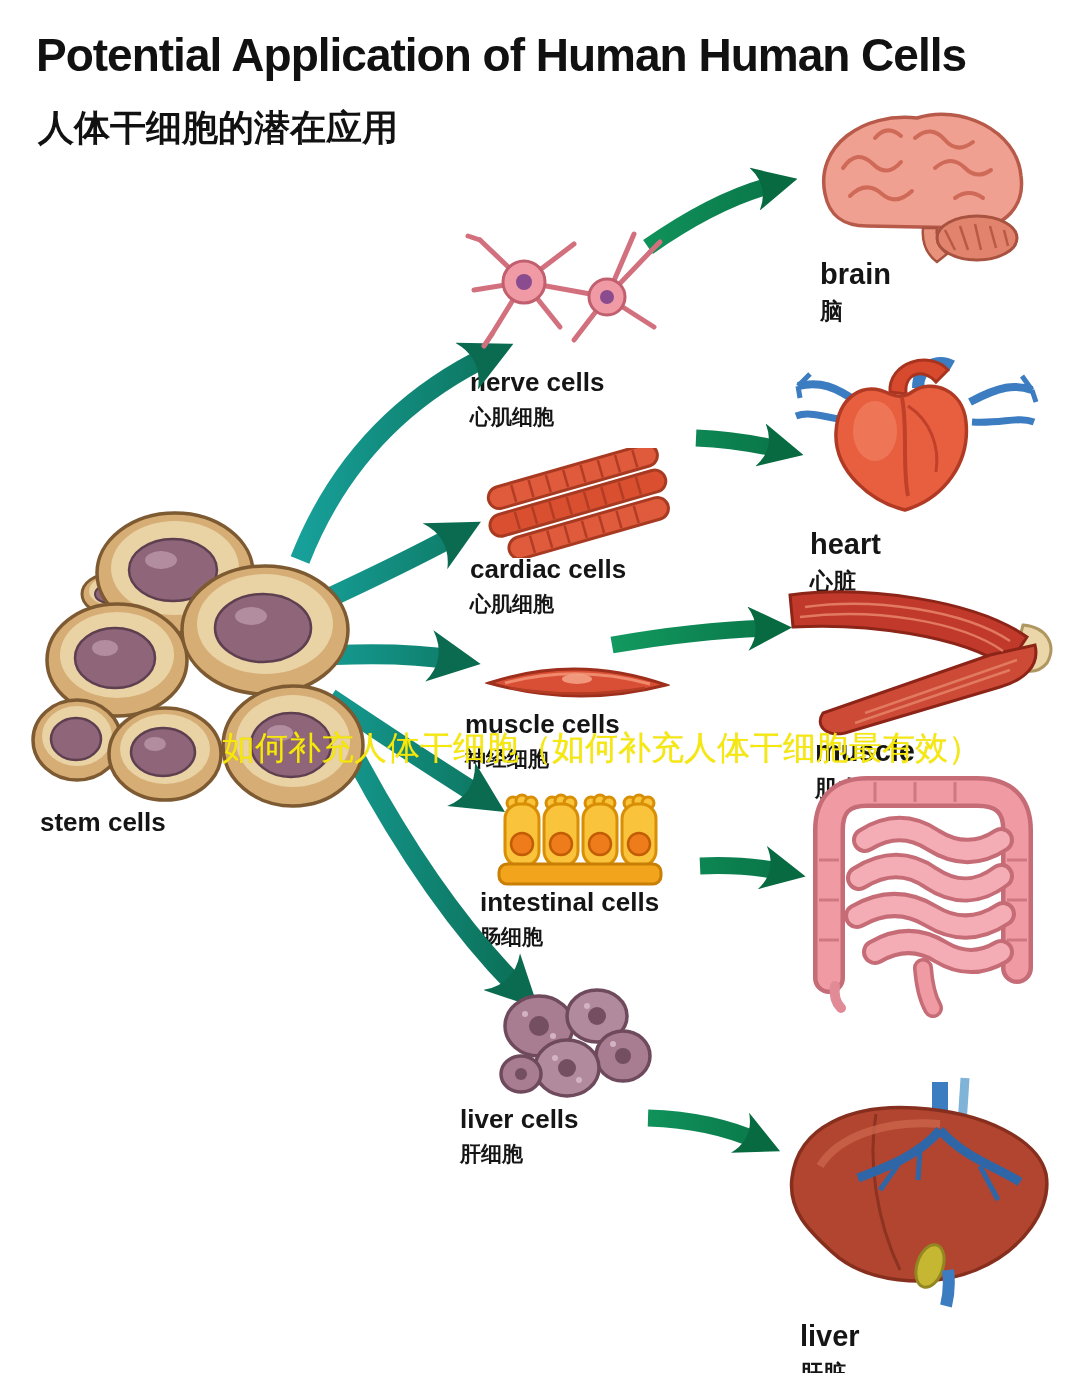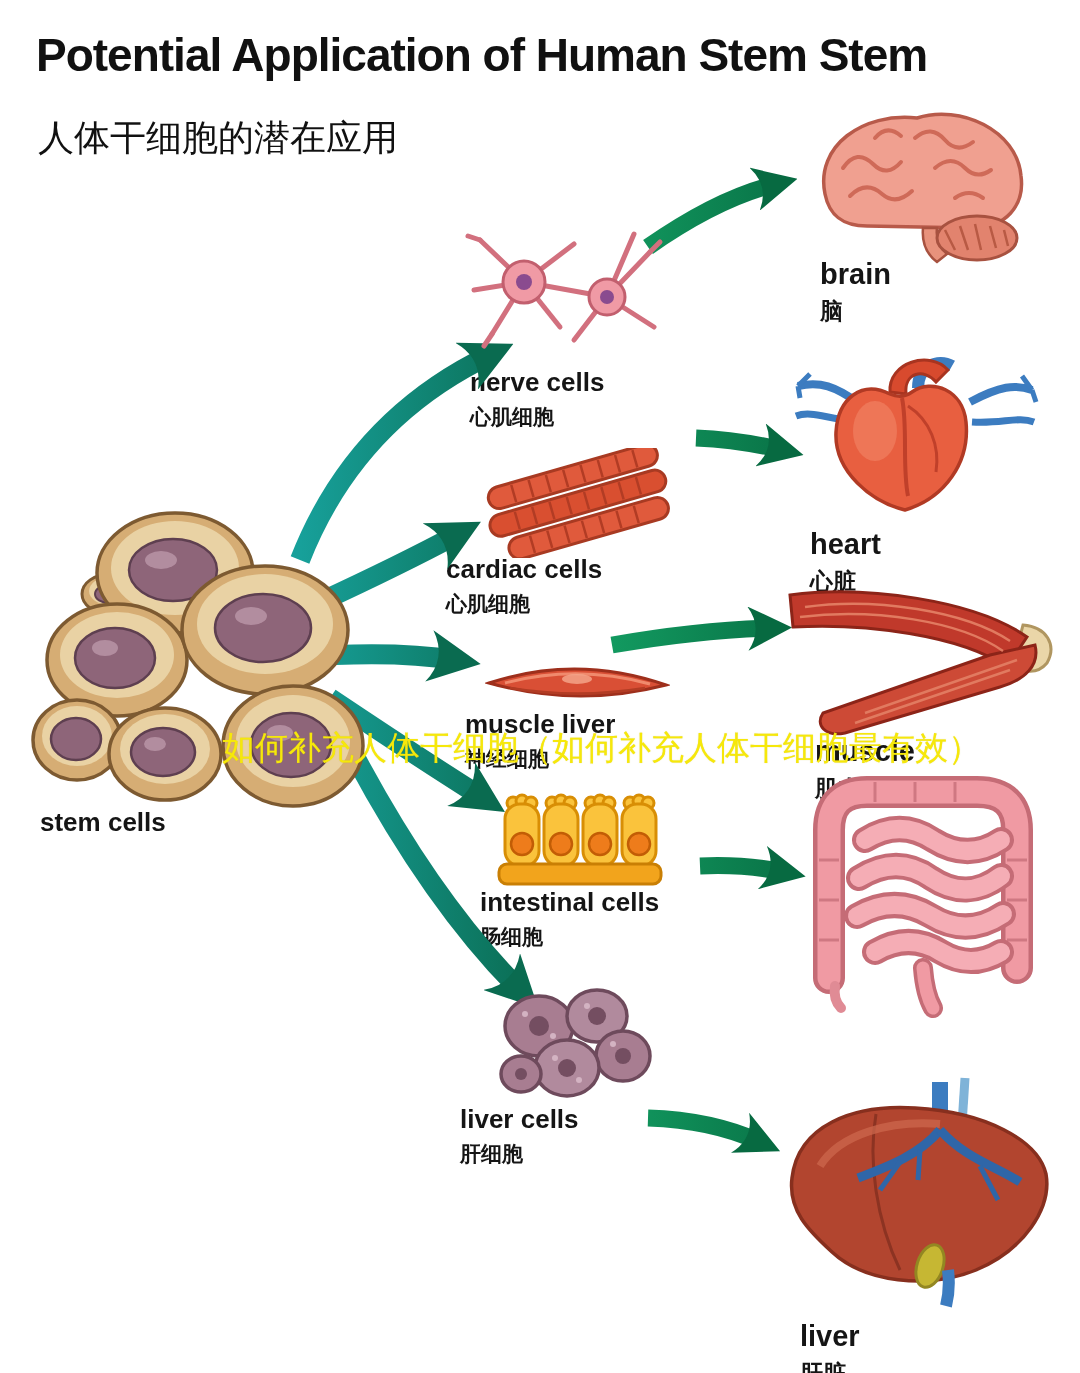--- a/index.html
+++ b/index.html
@@ -1,19 +1,19 @@
 <!DOCTYPE html>
 <html><head>
 <meta charset="utf-8">
 <style>
   html,body{margin:0;padding:0;background:#fff;font-family:"Liberation Sans",sans-serif;}
   .canvas{position:relative;width:1080px;height:1373px;background:#fff;overflow:hidden;}
   .abs{position:absolute;}
   .title{left:36px;top:28px;font-size:46px;font-weight:800;color:#111;letter-spacing:-1px;white-space:nowrap;}
-  .subtitle{left:38px;top:114px;font-size:36px;font-weight:400;color:#111;white-space:nowrap;}
+  .subtitle{left:38px;top:104px;font-size:36px;font-weight:700;color:#111;white-space:nowrap;}
   .label{position:absolute;text-align:left;font-weight:700;color:#151515;line-height:1.25;}
   .label .en{font-size:26px;}
   .label .zh{font-size:21px;margin-top:5px;}
   .label.organ .en{font-size:29px;}
   .label.organ .zh{font-size:23px;}
   .watermark{left:222px;top:726px;font-size:33px;font-weight:400;color:#f6e80a;white-space:nowrap;z-index:9;text-shadow:0 0 1px rgba(200,180,0,.5);}
   svg{display:block;}
   .fig{position:absolute;z-index:2;}
   .arrows{position:absolute;left:0;top:0;z-index:1;}
 </style>
@@ -48,21 +48,21 @@
     </g>
     <g stroke="url(#gg)" fill="none" stroke-width="17">
       <path d="M648,247 Q718,198 776,184" marker-end="url(#hg)"></path>
       <path d="M696,438 Q740,440 782,450" marker-end="url(#hg)"></path>
       <path d="M612,645 Q698,630 770,628" marker-end="url(#hg)"></path>
       <path d="M700,866 Q745,864 784,872" marker-end="url(#hg)"></path>
       <path d="M648,1118 Q712,1120 760,1142" marker-end="url(#hg)"></path>
     </g>
   </svg>
 
-  <div class="abs title">Potential Application of Human Stem Stem</div>
+  <div class="abs title">Potential Application of Human Human Cells</div>
   <div class="abs subtitle">人体干细胞的潜在应用</div>
 
   <div class="fig" style="left:25px;top:498px;">
     <svg width="345" height="315" viewBox="0 0 345 315">
       <g>
         <ellipse cx="85" cy="96" rx="28" ry="20" fill="#d6ad74" stroke="#7d5a31" stroke-width="3"></ellipse>
         <ellipse cx="85" cy="93" rx="21" ry="14" fill="#e9d2a4"></ellipse>
         <ellipse cx="84" cy="96" rx="14" ry="9" fill="#8e6579" stroke="#5e3f50" stroke-width="2"></ellipse>
       </g>
       <g>
@@ -141,35 +141,35 @@
         <rect x="2" y="43" width="182" height="22" rx="11" fill="#d94f30" stroke="#a83a22" stroke-width="3"></rect>
         <rect x="14" y="70" width="165" height="22" rx="11" fill="#e05a3c" stroke="#a83a22" stroke-width="3"></rect>
         <g stroke="#b23c24" stroke-width="2.5">
           <path d="M34,18 V36 M52,18 V36 M70,18 V36 M88,18 V36 M106,18 V36 M124,18 V36 M142,18 V36 M160,18 V36"></path>
           <path d="M30,45 V63 M48,45 V63 M66,45 V63 M84,45 V63 M102,45 V63 M120,45 V63 M138,45 V63 M156,45 V63"></path>
           <path d="M38,72 V90 M56,72 V90 M74,72 V90 M92,72 V90 M110,72 V90 M128,72 V90 M146,72 V90"></path>
         </g>
       </g>
     </svg>
   </div>
-  <div class="label" style="left:446px;top:553px;width:240px;">
+  <div class="label" style="left:470px;top:553px;width:240px;">
     <div class="en">cardiac cells</div>
     <div class="zh">心肌细胞</div>
   </div>
 
   <div class="fig" style="left:485px;top:650px;">
     <svg width="185" height="65" viewBox="0 0 185 65">
       <path d="M4,33 Q92,4 181,35 Q92,58 4,33 Z" fill="#d94f35" stroke="#9e2f1c" stroke-width="3"></path>
       <path d="M20,33 Q92,14 165,34" stroke="#f08a6d" stroke-width="3" fill="none"></path>
       <path d="M25,38 Q92,49 160,38" stroke="#b23c24" stroke-width="2.5" fill="none"></path>
       <ellipse cx="92" cy="29" rx="15" ry="5" fill="#f5a98e" opacity=".8"></ellipse>
     </svg>
   </div>
   <div class="label" style="left:465px;top:708px;width:240px;">
-    <div class="en">muscle liver</div>
+    <div class="en">muscle cells</div>
     <div class="zh">神经细胞</div>
   </div>
 
   <div class="fig" style="left:495px;top:790px;">
     <svg width="170" height="100" viewBox="0 0 170 100">
       <g stroke="#d88e05" stroke-width="3" fill="#fac33c">
         <circle cx="18" cy="13" r="6"></circle>
           <circle cx="27" cy="11" r="6"></circle>
           <circle cx="36" cy="13" r="6"></circle>
         <circle cx="57" cy="13" r="6"></circle>

